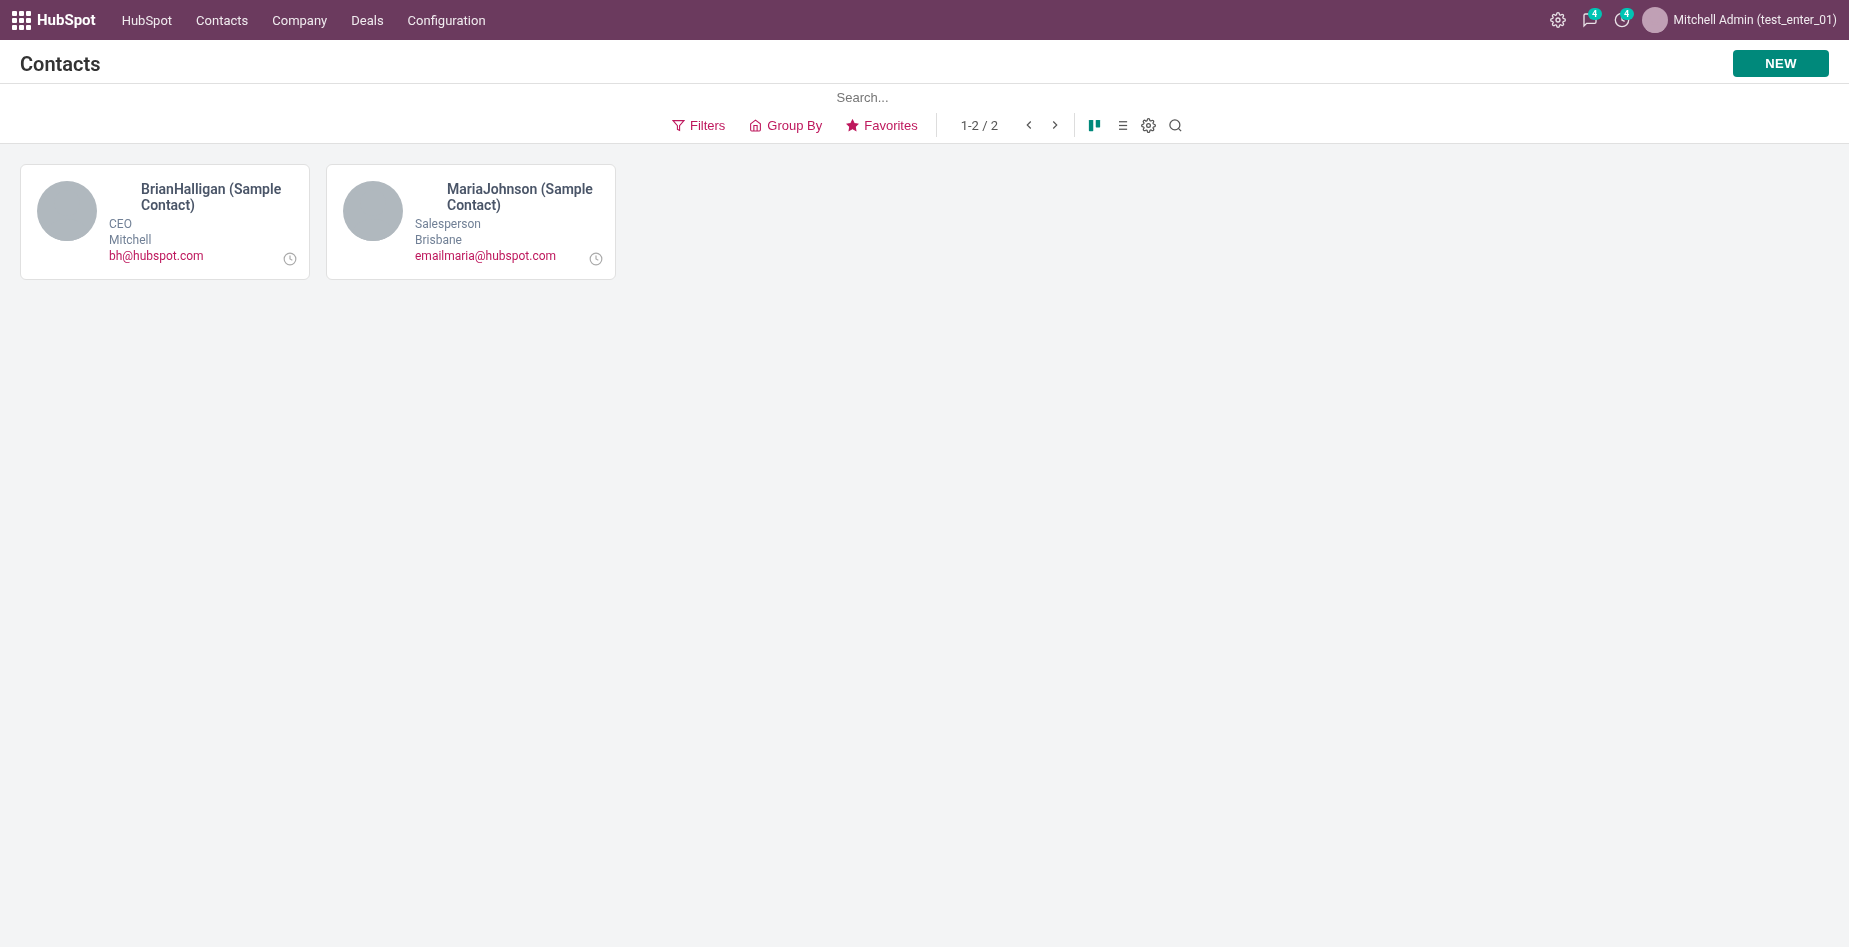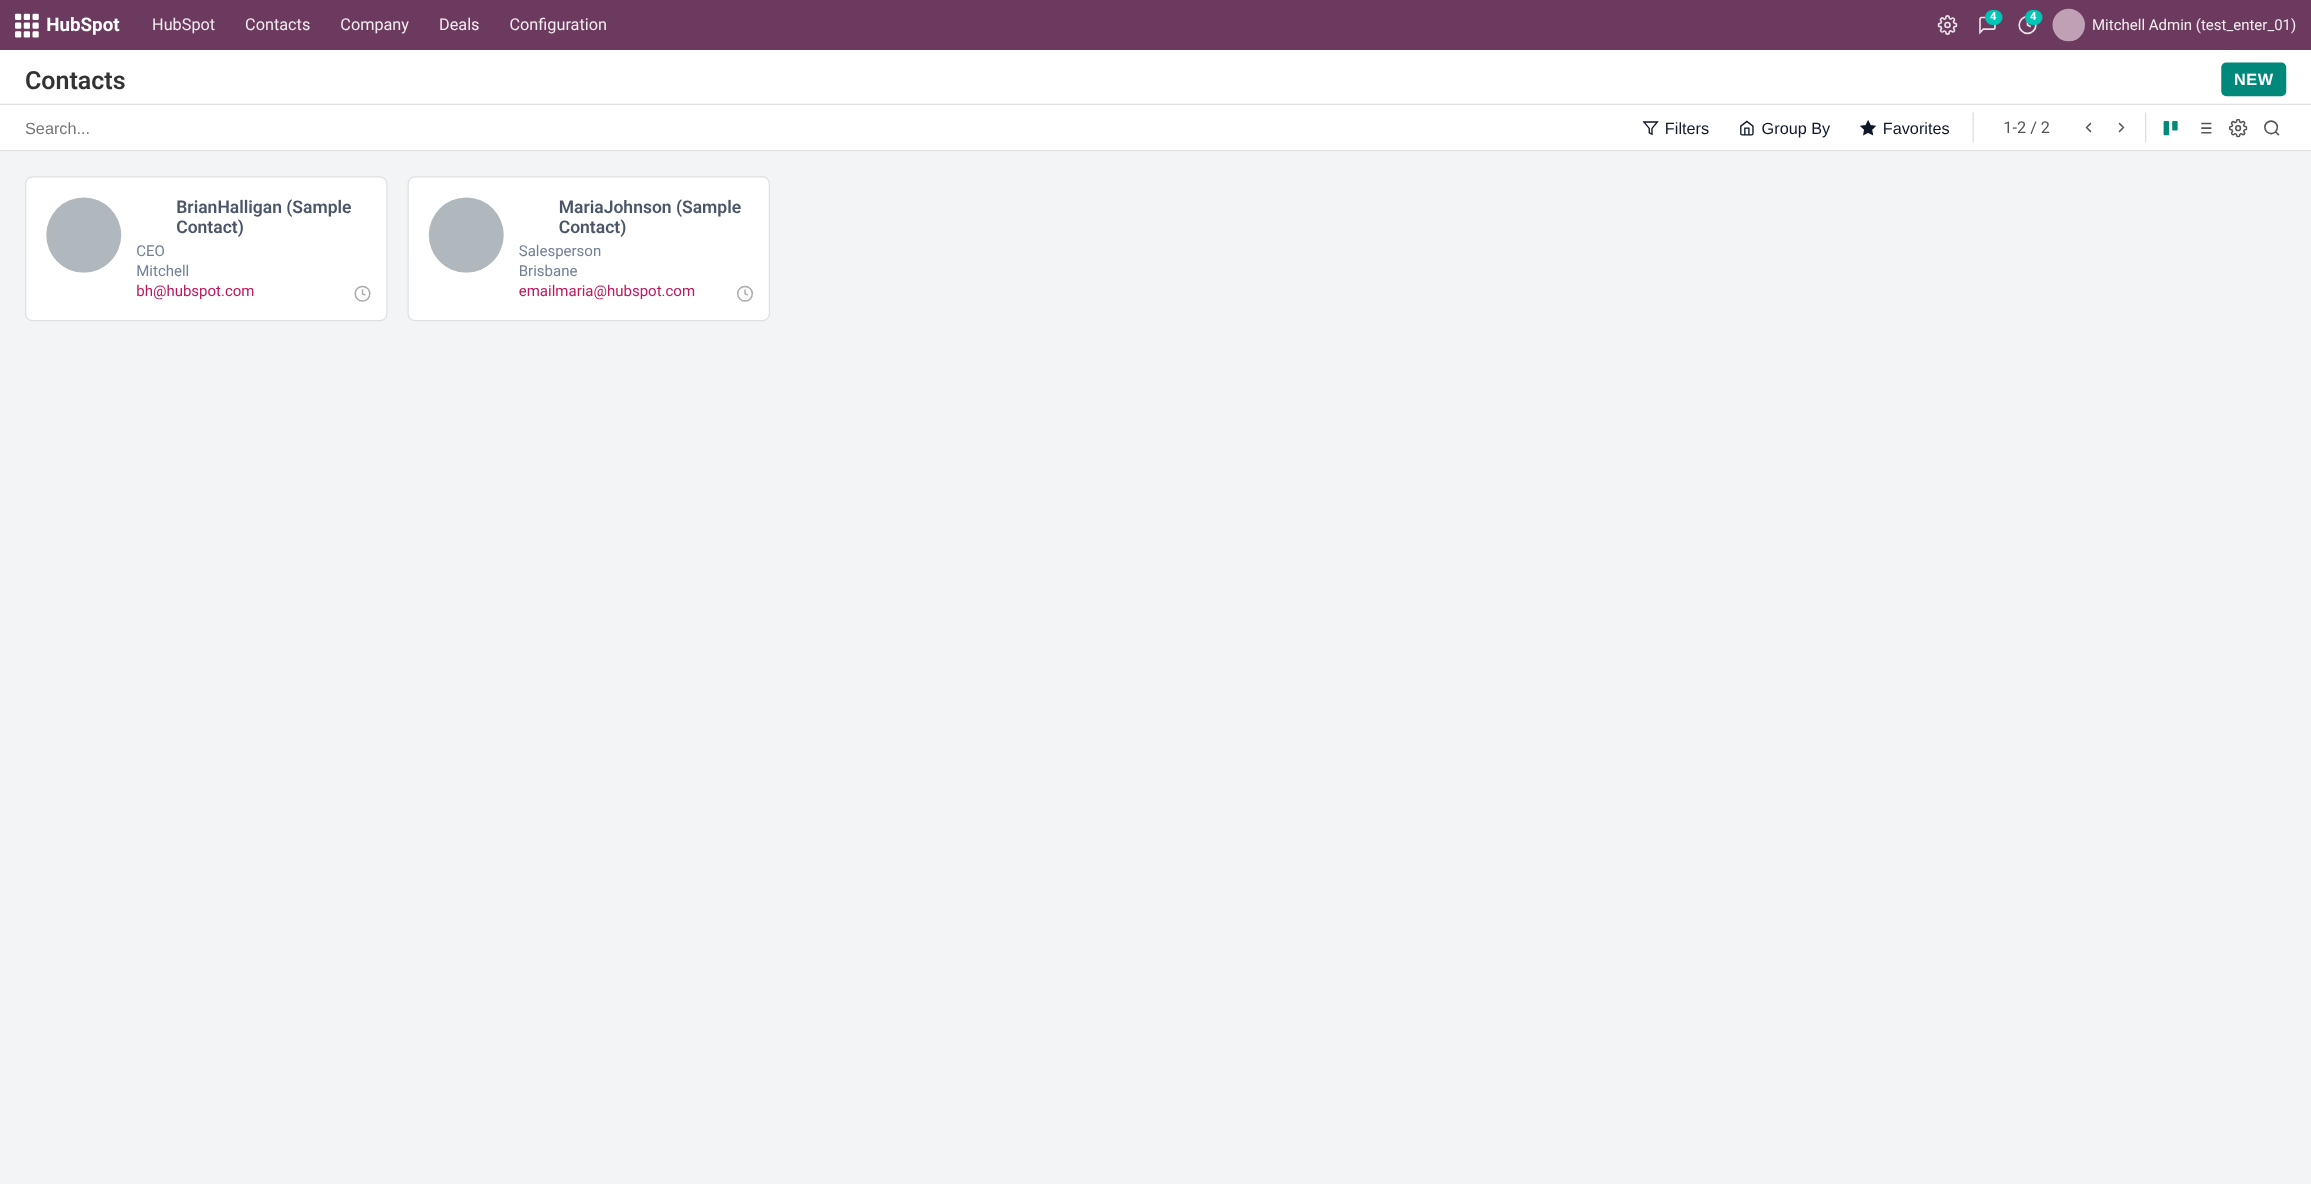--- a/index.html
+++ b/index.html
@@ -109,35 +109,36 @@
     .page-title {
       font-size: 20px;
       font-weight: 600;
       color: #333;
     }
     .new-btn {
       background: #00897b;
       color: white;
       border: none;
       border-radius: 4px;
-      padding: 6px 10px;
+      padding: 6px 32px;
       font-size: 13px;
       font-weight: 600;
       cursor: pointer;
       letter-spacing: 0.5px;
     }
 
     
     .search-bar {
       background: white;
       border-bottom: 1px solid #e0e0e0;
       padding: 6px 20px;
       display: flex;
       align-items: center;
       gap: 8px;
+      flex-direction: column;
     }
     .search-input-wrap {
       flex: 1;
       display: flex;
       align-items: center;
     }
     .search-input {
       border: none;
       outline: none;
       width: 100%;
@@ -151,21 +152,21 @@
       gap: 4px;
     }
     .toolbar-btn {
       display: flex;
       align-items: center;
       gap: 5px;
       padding: 4px 10px;
       border: none;
       background: transparent;
       cursor: pointer;
-      color: #0f172a;
+      color: #be185d;
       font-size: 13px;
       border-radius: 4px;
     }
     .separator { width: 1px; height: 24px; background: #ddd; margin: 0 4px; }
     .pagination-info { font-size: 13px; color: #555; margin: 0 16px; }
     .icon-btn {
       border: none;
       background: transparent;
       cursor: pointer;
       padding: 4px;

